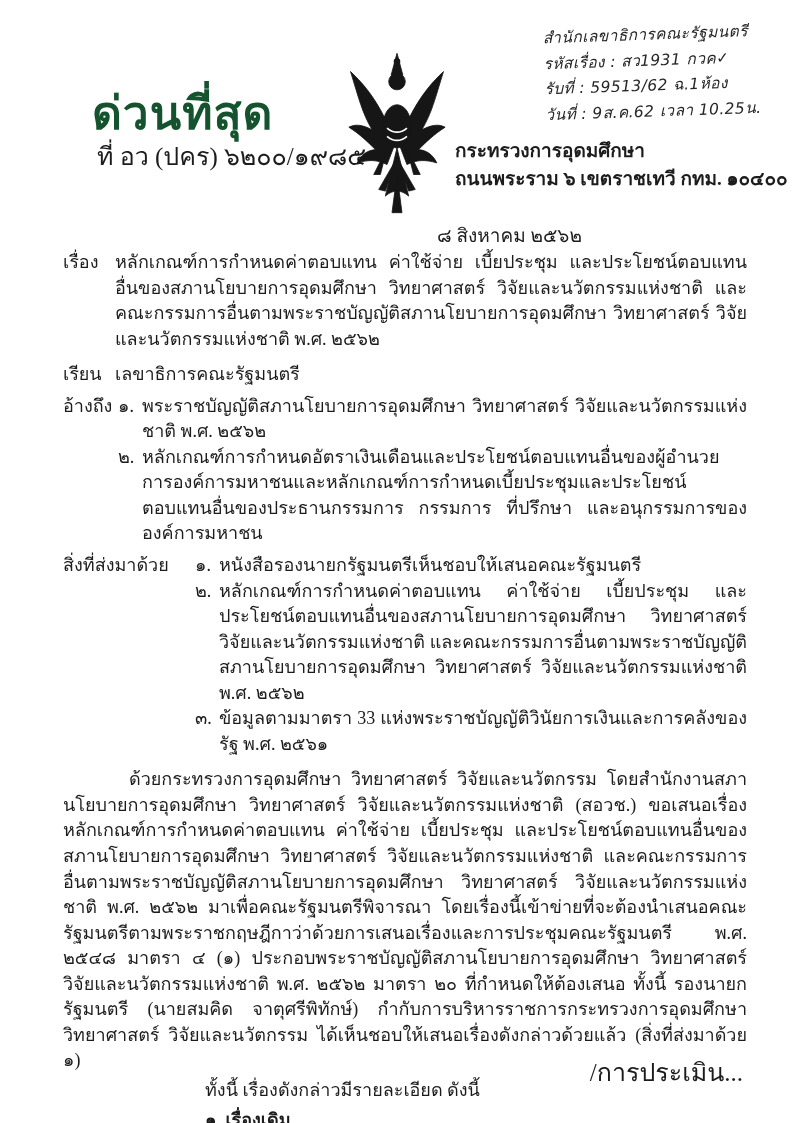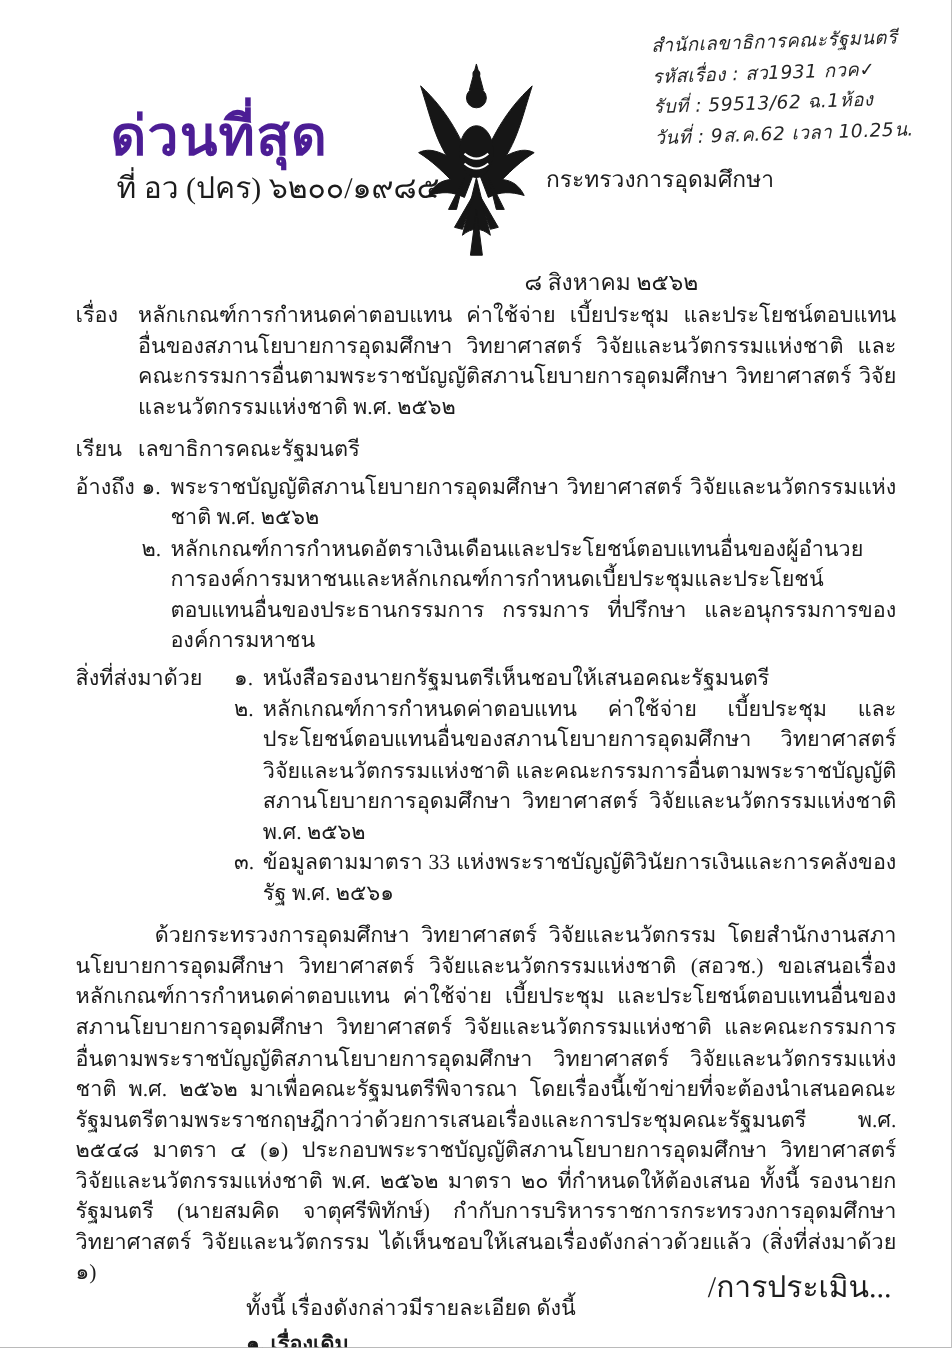--- a/index.html
+++ b/index.html
@@ -9,21 +9,21 @@
     margin:0 auto;
     background:#ffffff;
     overflow:hidden;
     font-family:"Liberation Serif","DejaVu Serif",serif;
     color:#1c1c1c;
   }
   
   .urgency {
     position:absolute; left:92px; top:76px;
     font-size:46px; font-weight:800; letter-spacing:1px;
-    color:#4c1d95;
+    color:#14532d;
     font-family:"DejaVu Sans","Liberation Sans",sans-serif;
   }
   .doc-number {
     position:absolute; left:97px; top:136px;
     font-size:25px;
   }
   .garuda {
     position:absolute; left:346px; top:50px;
     width:102px; height:166px;
   }
@@ -31,21 +31,21 @@
     position:absolute; left:544px; top:22px; width:245px;
     transform:rotate(-2deg);
     font-family:"DejaVu Sans","Liberation Sans",sans-serif;
     font-style:italic;
     font-size:15.5px; line-height:1.65; letter-spacing:0.4px;
     color:#262626;
   }
   .handnote div { white-space:nowrap; }
   .letterhead {
     position:absolute; left:455px; top:137px;
-    font-size:19px; line-height:1.45;
+    font-size:19px; line-height:1.45;font-weight:bold;
   }
   .send-date {
     position:absolute; left:437px; top:220px;
     font-size:19px;
   }
   
   .main {
     position:absolute; left:63px; top:250px; width:684px;
     font-size:18px; line-height:1.42;
   }
@@ -115,20 +115,21 @@
 
   <div class="handnote">
     <div>สำนักเลขาธิการคณะรัฐมนตรี</div>
     <div>รหัสเรื่อง : สว1931   กวค✓</div>
     <div>รับที่ : 59513/62   ฉ.1ห้อง</div>
     <div>วันที่ : 9ส.ค.62 เวลา 10.25น.</div>
   </div>
 
   <div class="letterhead">
     <div>กระทรวงการอุดมศึกษา</div>
+    <div>ถนนพระราม ๖ เขตราชเทวี กทม. ๑๐๔๐๐</div>
   </div>
 
   <div class="send-date">๘ สิงหาคม ๒๕๖๒</div>
 
   <div class="main">
 
     <div class="row subject-row">
       <span class="label">เรื่อง</span>
       <span class="value" style="flex:1; text-align:justify;">หลักเกณฑ์การกำหนดค่าตอบแทน ค่าใช้จ่าย เบี้ยประชุม และประโยชน์ตอบแทนอื่นของสภานโยบายการอุดมศึกษา วิทยาศาสตร์ วิจัยและนวัตกรรมแห่งชาติ และคณะกรรมการอื่นตามพระราชบัญญัติสภานโยบายการอุดมศึกษา วิทยาศาสตร์ วิจัยและนวัตกรรมแห่งชาติ พ.ศ. ๒๕๖๒</span>
     </div>

